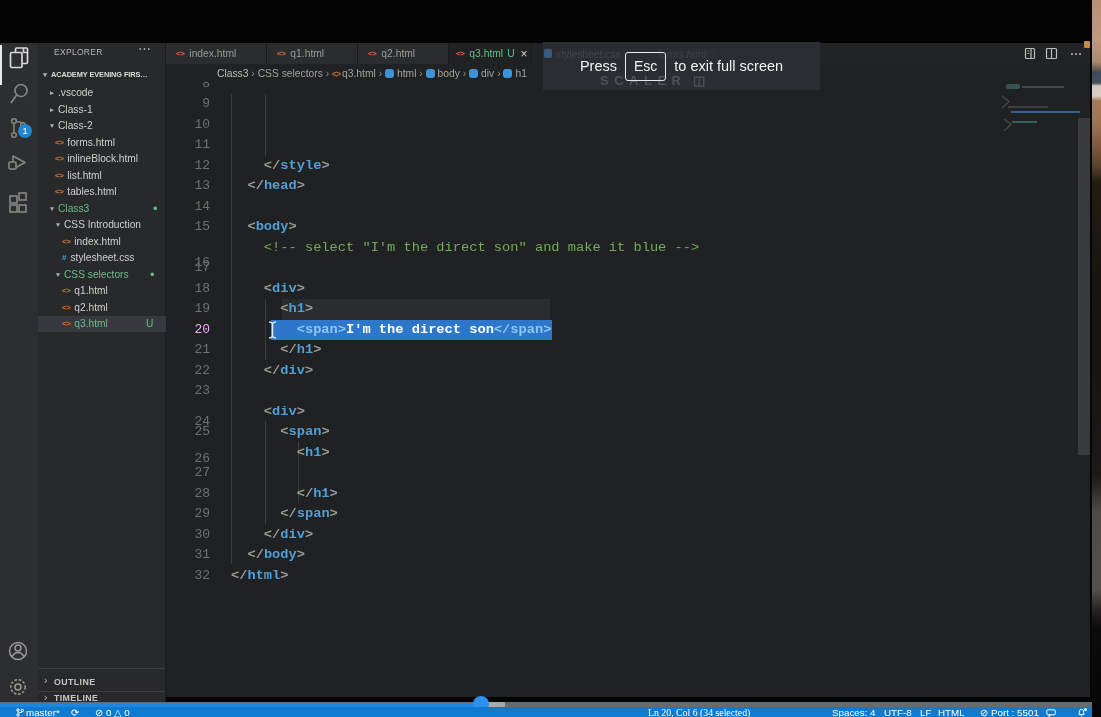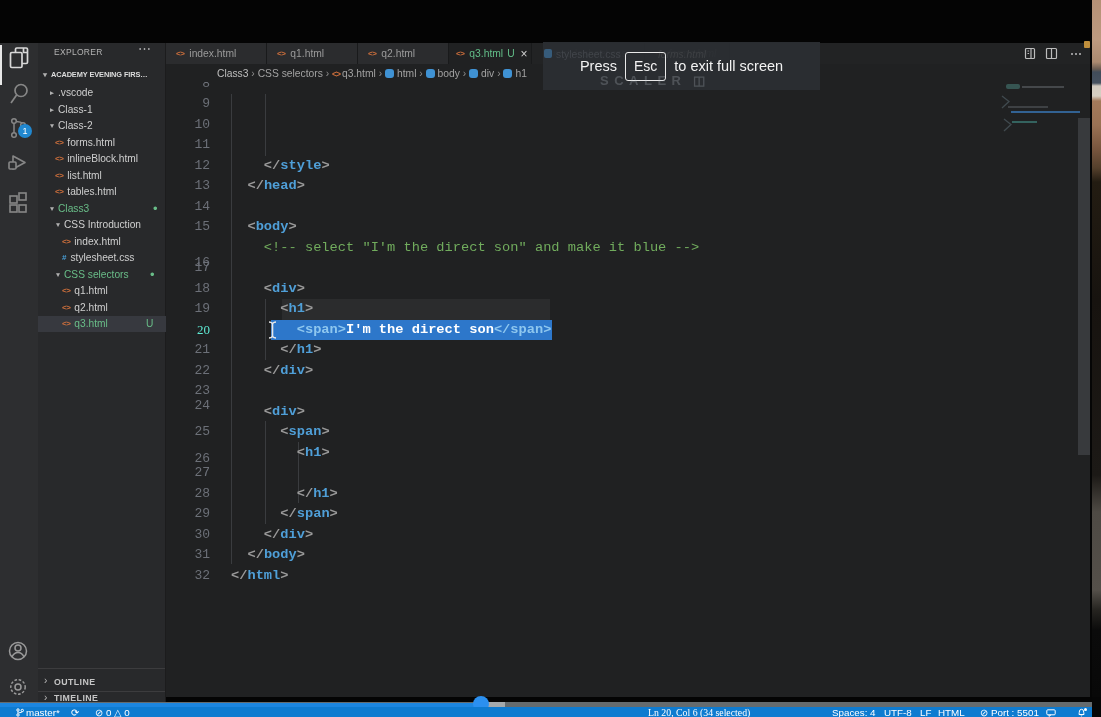--- a/index.html
+++ b/index.html
@@ -145,25 +145,25 @@
     <div class="ln" style="top:32.75px;">10</div>
     <div class="ln" style="top:53.25px;">11</div>
     <div class="ln" style="top:73.75px;">12</div>
     <div class="ln" style="top:94.25px;">13</div>
     <div class="ln" style="top:114.75px;">14</div>
     <div class="ln" style="top:135.25px;">15</div>
     <div class="ln" style="top:171px;">16</div>
     <div class="ln" style="top:176.25px;">17</div>
     <div class="ln" style="top:196.75px;">18</div>
     <div class="ln" style="top:217.25px;">19</div>
-    <div class="ln" style="top:237.75px; color:#5eead4;font-family:Liberation Serif, serif;">20</div>
+    <div class="ln" style="top:237.75px; color:#f0abfc;">20</div>
     <div class="ln" style="top:258.25px;">21</div>
     <div class="ln" style="top:278.75px;">22</div>
     <div class="ln" style="top:299.25px;">23</div>
-    <div class="ln" style="top:314px;">24</div>
+    <div class="ln" style="top:330px;">24</div>
     <div class="ln" style="top:340.25px;">25</div>
     <div class="ln" style="top:367px;text-align:right;">26</div>
     <div class="ln" style="top:381.25px;">27</div>
     <div class="ln" style="top:401.75px;">28</div>
     <div class="ln" style="top:422.25px;">29</div>
     <div class="ln" style="top:442.75px;">30</div>
     <div class="ln" style="top:463.25px;">31</div>
     <div class="ln" style="top:483.75px;">32</div>
 
     <div class="abs" style="left:116px; top:217.25px; width:268px; height:20.5px; background:rgba(255,255,255,0.05);"></div>

